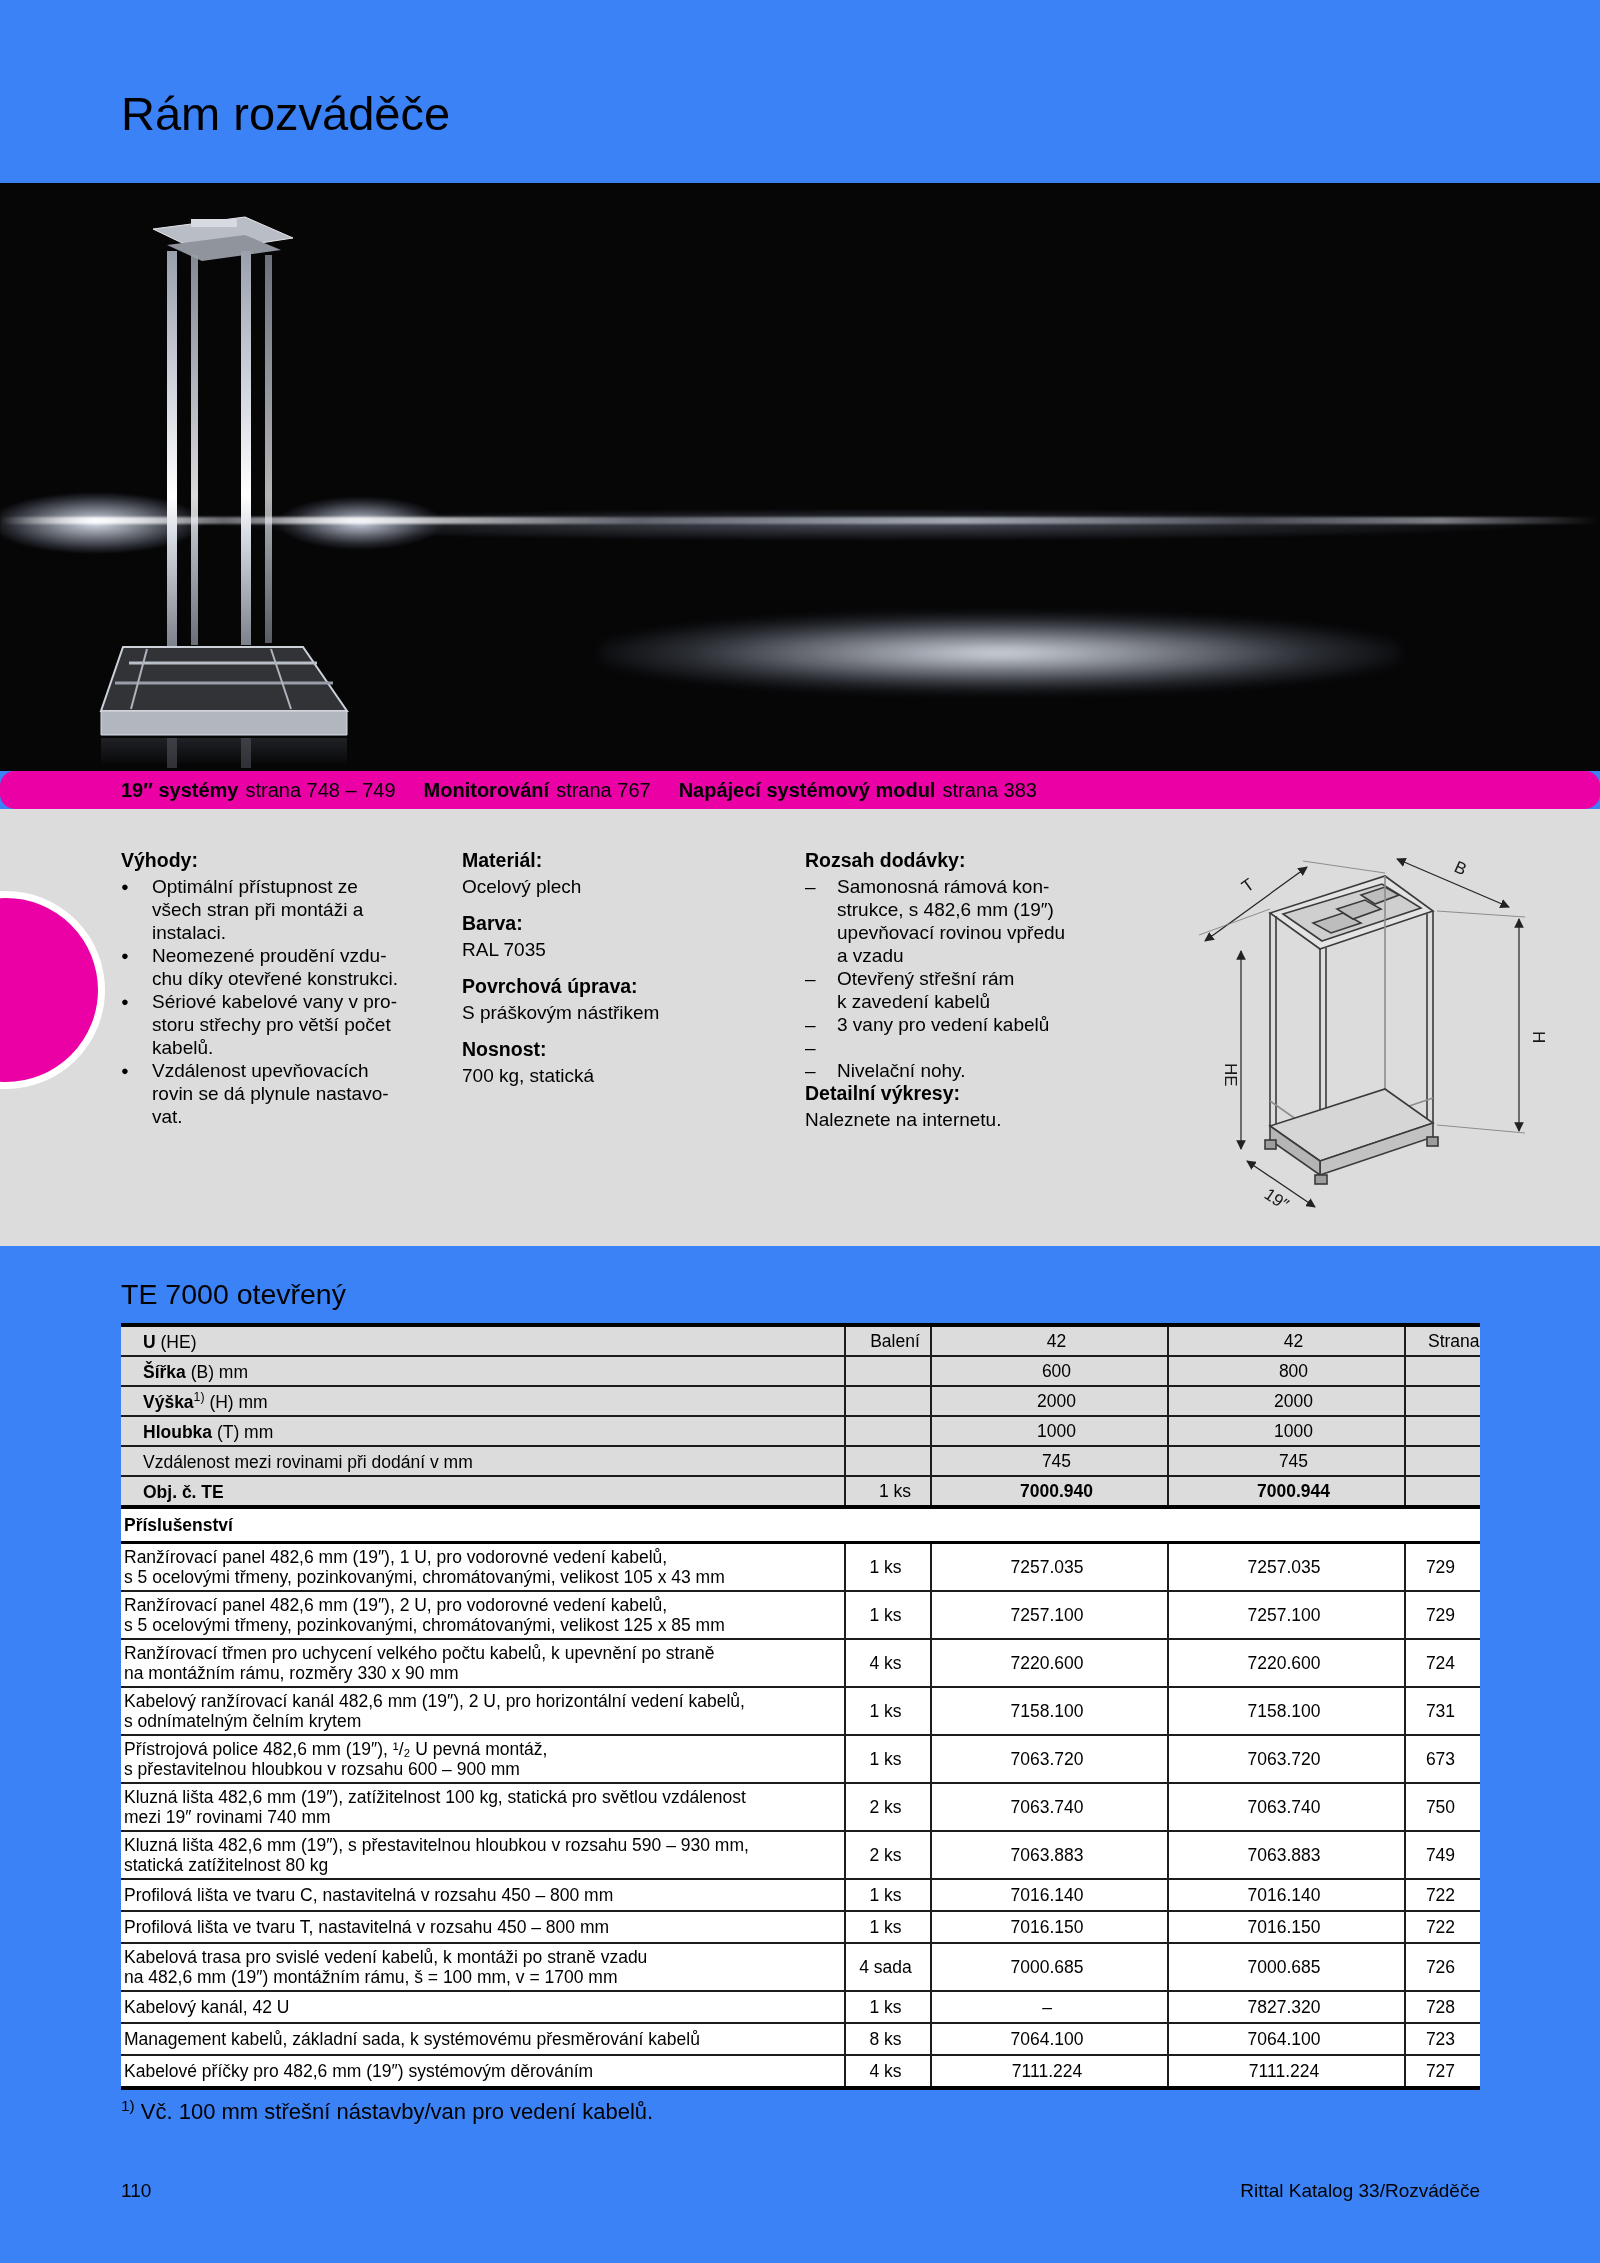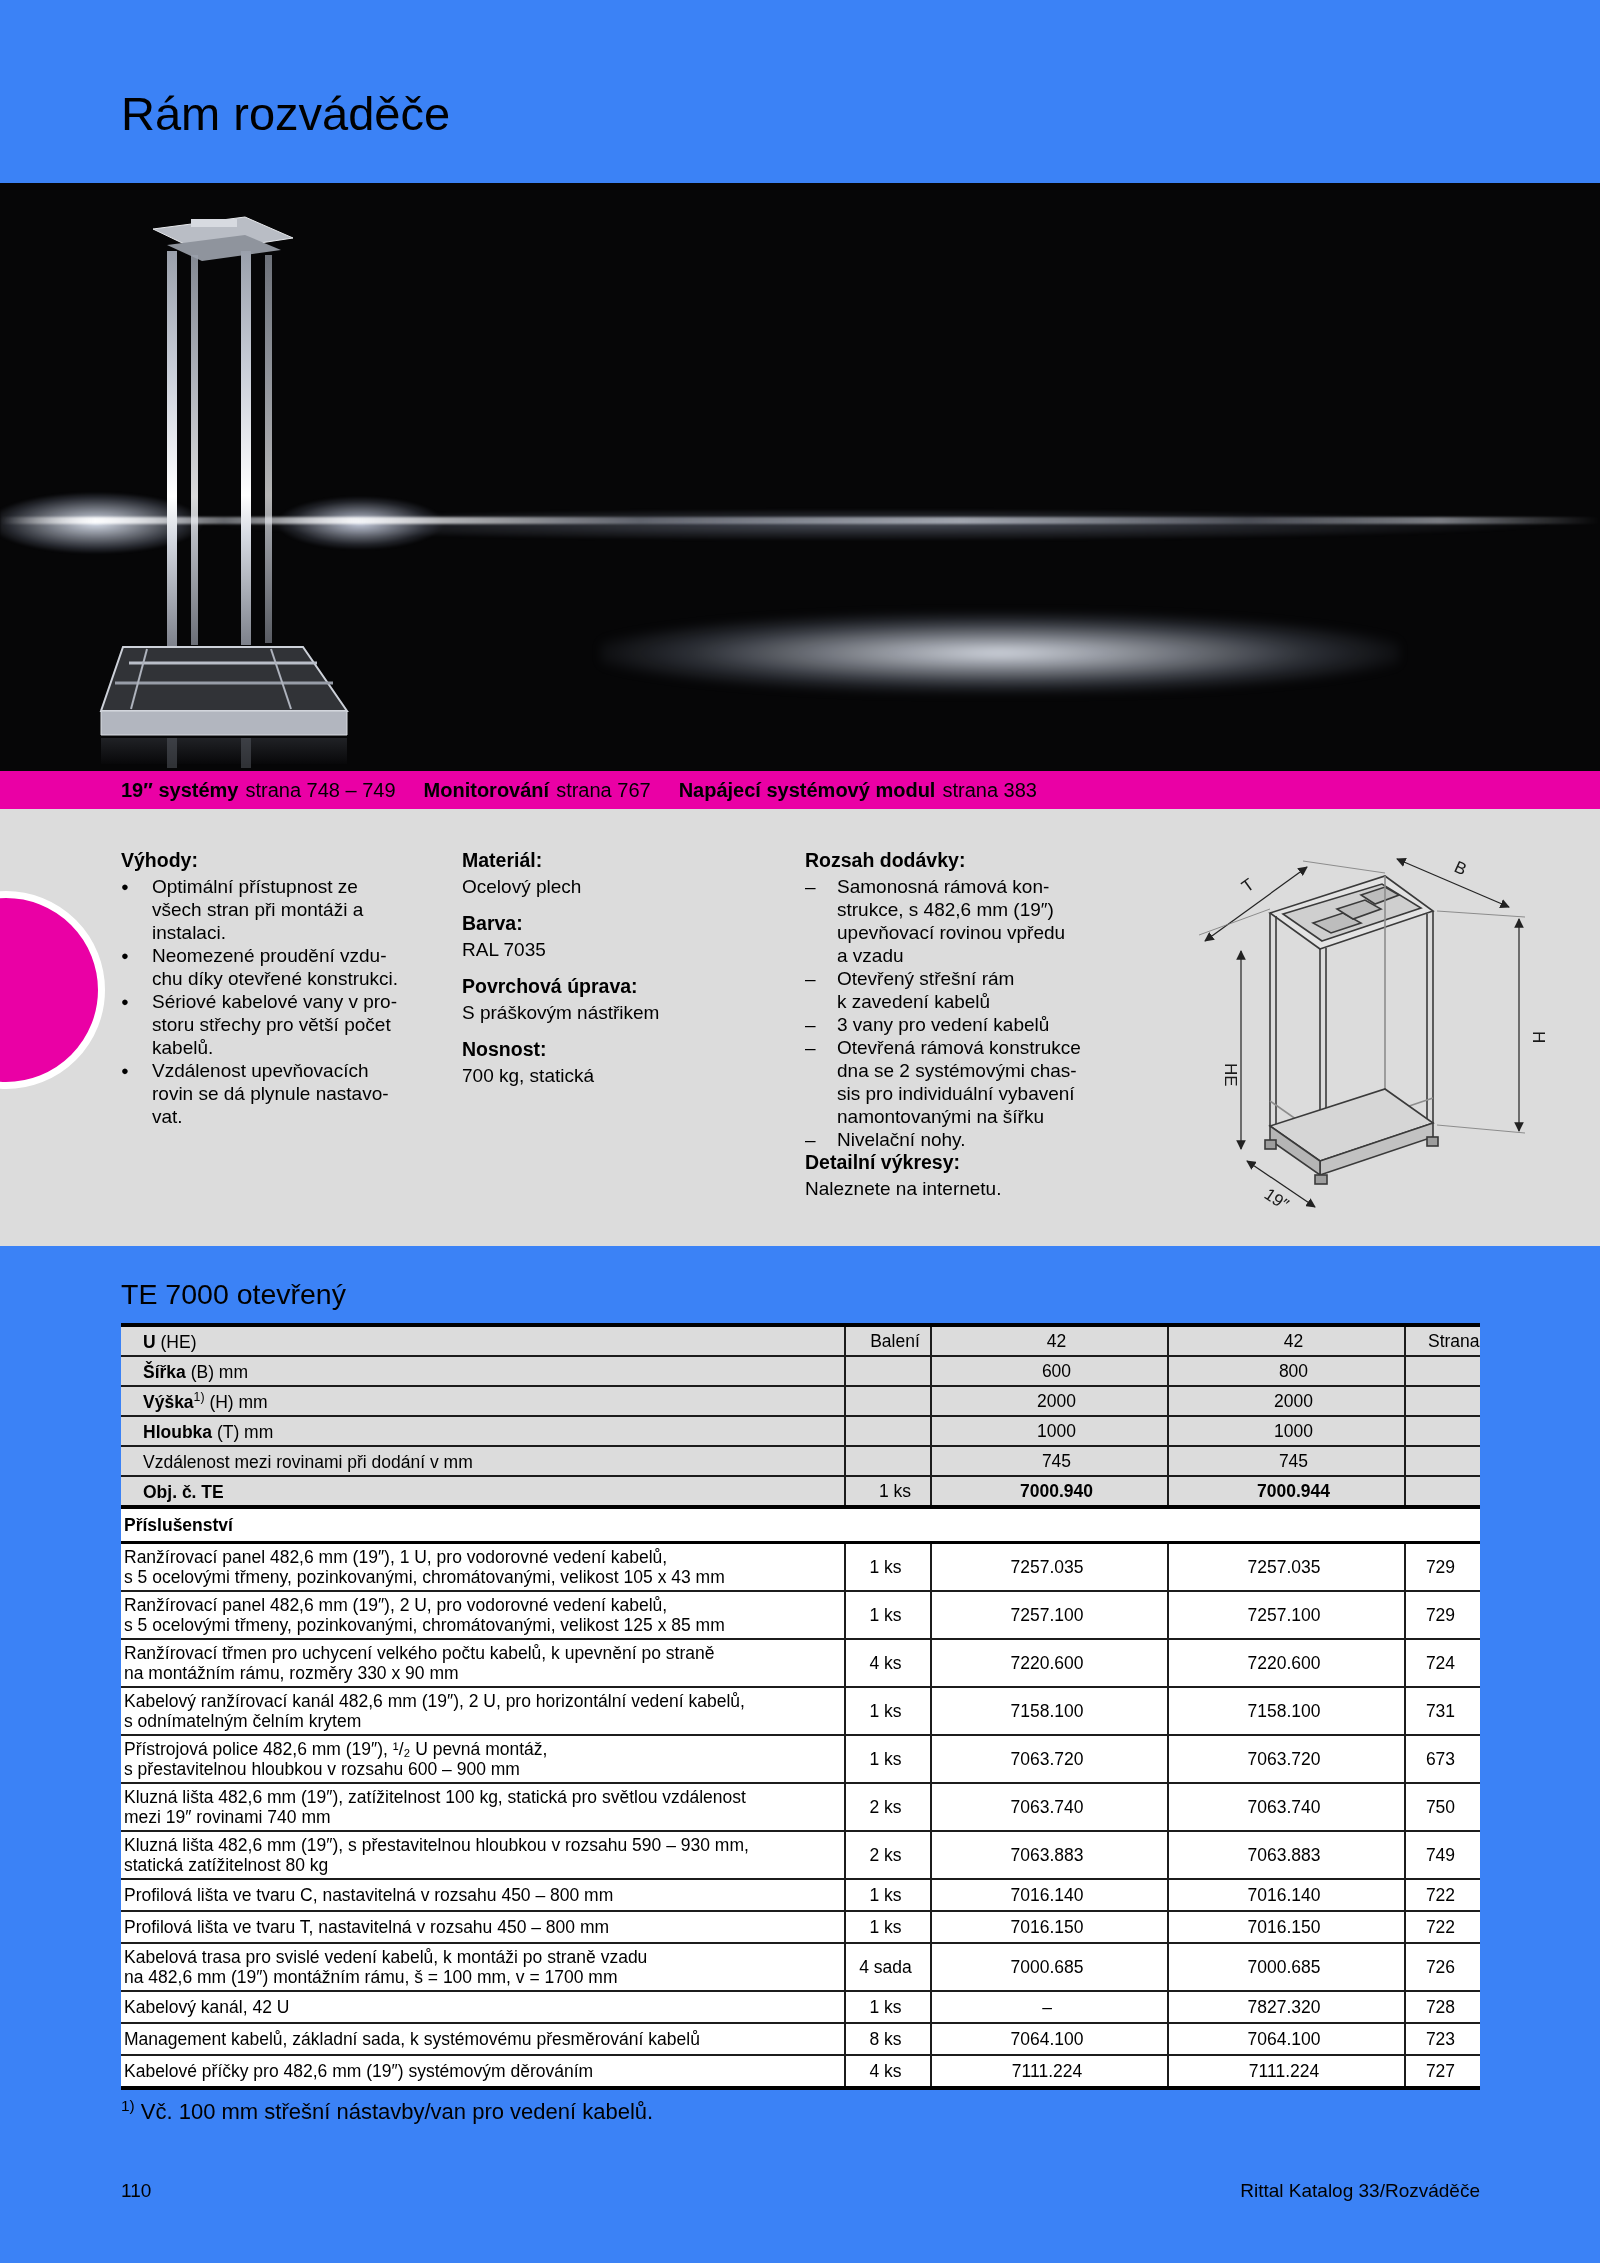--- a/index.html
+++ b/index.html
@@ -121,21 +121,21 @@
       <line x1="52" y1="438" x2="36" y2="498" stroke="#aeb3bd" stroke-width="2"></line>
       <line x1="176" y1="438" x2="196" y2="498" stroke="#aeb3bd" stroke-width="2"></line>
       <polygon points="6,500 252,500 252,524 6,524" fill="#b2b6bf" stroke="#d8dbe1" stroke-width="1"></polygon>
 
       <rect x="6" y="527" width="246" height="26" fill="url(#fade)" opacity="0.5"></rect>
       <rect x="72" y="527" width="10" height="30" fill="#5a5e66" opacity="0.5"></rect>
       <rect x="146" y="527" width="10" height="30" fill="#5a5e66" opacity="0.5"></rect>
     </svg>
   </div>
 
-  <div class="banner" style="background:#ea00a5;">
+  <div class="banner" style="background:#ea00a5;border-radius:15px;">
     <div class="banner-inner">
       <span class="seg">
         <span class="b">19″ systémy</span>
         <span>strana 748 – 749</span>
       </span>
       <span class="seg">
         <span class="b">Monitorování</span>
         <span>strana 767</span>
       </span>
       <span class="seg">
@@ -210,24 +210,20 @@
           <span class="dash">–</span>
           <span class="pre">Otevřený střešní rám
 k zavedení kabelů</span>
           </div>
         <div class="ditem">
           <span class="dash">–</span>
           <span class="pre">3 vany pro vedení kabelů</span>
           </div>
         <div class="ditem">
           <span class="dash">–</span>
-          <span class="pre">Otevřená rámová konstrukce
-dna se 2 systémovými chas-
-sis pro individuální vybavení
-namontovanými na šířku</span>
           </div>
         <div class="ditem">
           <span class="dash">–</span>
           <span class="pre">Nivelační nohy.</span>
           </div>
       </dl>
       <div class="drawings">
         <h3>Detailní výkresy:</h3>
         <p>Naleznete na internetu.</p>
       </div>

